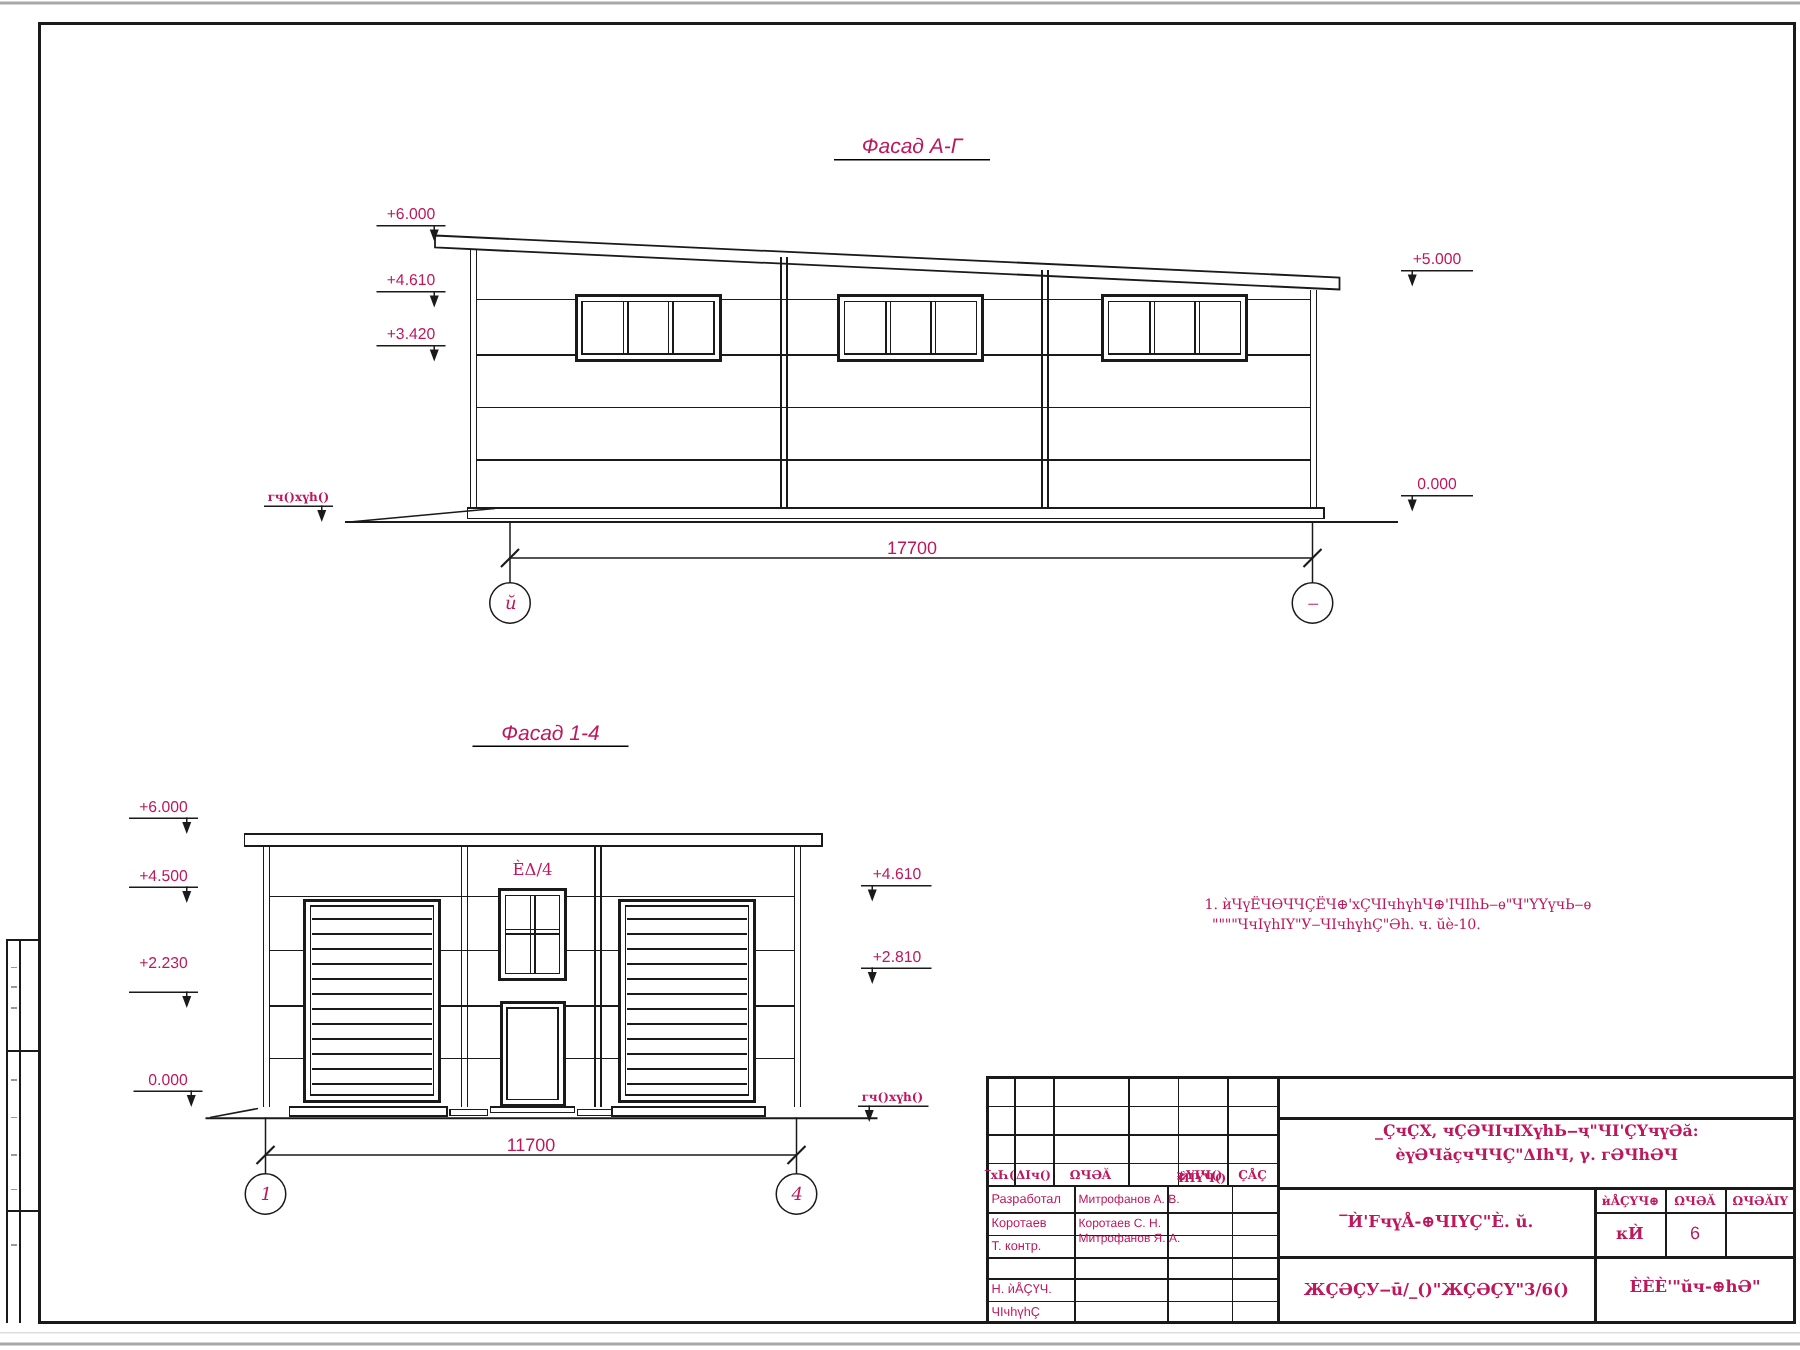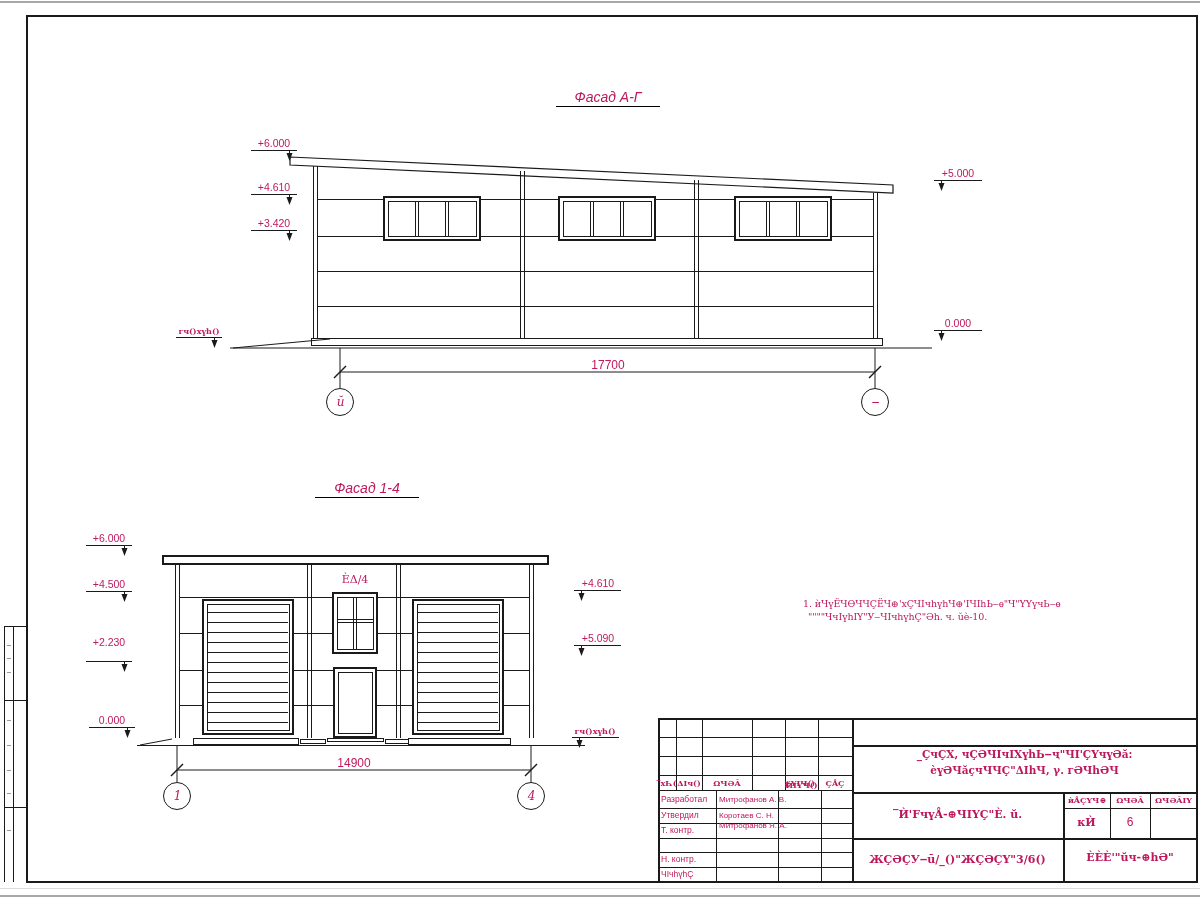--- a/index.html
+++ b/index.html
@@ -298,41 +298,41 @@
   <div class="t ctr dim" style="left:570px;top:359px;width:76px;height:12px">17700</div>
   <div class="t ctr axis" style="left:327px;top:395px;width:27px;height:14px">ŭ</div>
   <div class="t ctr axis" style="left:862px;top:395px;width:27px;height:14px">‒</div>
 
   <div class="t ftitle" style="left:315px;top:480px;width:104px;height:18px">Фасад 1-4</div>
   <div class="t ctr num" style="left:86px;top:533px;width:46px;height:11px">+6.000</div>
   <div class="t ctr num" style="left:86px;top:579px;width:46px;height:11px">+4.500</div>
   <div class="t ctr num" style="left:86px;top:637px;width:46px;height:11px">+2.230</div>
   <div class="t ctr num" style="left:89px;top:715px;width:46px;height:11px">0.000</div>
   <div class="t ctr num" style="left:575px;top:578px;width:46px;height:11px">+4.610</div>
-  <div class="t ctr num" style="left:575px;top:633px;width:46px;height:11px">+5.090</div>
+  <div class="t ctr num" style="left:575px;top:633px;width:46px;height:11px">+2.810</div>
   <div class="t ctr garb gmark" style="left:572px;top:726px;width:46px;height:10px">ᴦч()хүһ()</div>
   <div class="t ctr garb" style="left:332px;top:574px;width:46px;height:13px;font-size:11px">ÈΔ/4</div>
-  <div class="t ctr dim" style="left:316px;top:757px;width:76px;height:12px">14900</div>
+  <div class="t ctr dim" style="left:316px;top:757px;width:76px;height:12px">11700</div>
   <div class="t ctr axis" style="left:164px;top:789px;width:27px;height:14px">1</div>
   <div class="t ctr axis" style="left:518px;top:789px;width:27px;height:14px">4</div>
 
   <div class="t note-l" style="left:803px;top:598px">1. ѝЧүЁЧѲЧЧÇЁЧ⊕'хÇЧΙчһүһЧ⊕'ΙЧΙһЬ‒ѳ"Ч"ҮҮүчЬ‒ѳ</div>
   <div class="t note-l" style="left:808px;top:611px">""""ЧчΙүһΙҮ"У‒ЧΙчһүһÇ"Әһ. ч. ŭè-10.</div>
 
   <div class="t ctr garb gsmall" style="left:657px;top:777px;width:19px;height:12px">‾хҺ(</div>
   <div class="t ctr garb gsmall clip" style="left:676px;top:777px;width:26px;height:12px">ΔΙч()</div>
   <div class="t ctr garb gsmall" style="left:702px;top:777px;width:50px;height:12px">ΩЧӘĂ</div>
   <div class="t ctr garb gsmall clip" style="left:783px;top:777px;width:33px;height:12px">≵ҮΙЧ()</div>
   <div class="t ctr garb gsmall clip" style="left:785px;top:777px;width:33px;height:16px">ЍΙҮЧ()</div>
   <div class="t ctr garb gsmall" style="left:818px;top:777px;width:34px;height:12px">ÇÅÇ</div>
 
   <div class="t lft role" style="left:659px;top:793px;width:56px;height:13px">Разработал</div>
-  <div class="t lft role" style="left:659px;top:809px;width:56px;height:13px">Утвердил</div>
+  <div class="t lft role" style="left:659px;top:809px;width:56px;height:13px">Коротаев</div>
   <div class="t lft role" style="left:659px;top:824px;width:56px;height:13px">Т. контр.</div>
-  <div class="t lft role" style="left:659px;top:853px;width:56px;height:13px">Н. контр.</div>
+  <div class="t lft role" style="left:659px;top:853px;width:56px;height:13px">Н. ѝÅÇҮЧ.</div>
   <div class="t lft role" style="left:659px;top:868px;width:56px;height:13px">ЧΙчһүһÇ</div>
 
   <div class="t lft name" style="left:717px;top:793px;width:61px;height:13px">Митрофанов А. В.</div>
   <div class="t lft name" style="left:717px;top:809px;width:61px;height:13px">Коротаев С. Н.</div>
   <div class="t lft name" style="left:717px;top:819px;width:61px;height:13px">Митрофанов Я. А.</div>
 
   <div class="t ctr garb tb-b" style="left:852px;top:748px;width:345px;height:14px;font-size:10.5px">_ÇчÇХ, чÇӘЧΙчΙХүһЬ‒ҷ"ЧΙ'ÇҮчүӘă:</div>
   <div class="t ctr garb tb-b" style="left:852px;top:764px;width:345px;height:14px;font-size:10.5px">èүӘЧăçчЧЧÇ"ΔΙһЧ, γ. ᴦӘЧһӘЧ</div>
   <div class="t ctr garb tb-b" style="left:852px;top:806px;width:211px;height:18px;font-size:11px">‾Ѝ'FчүÅ-⊕ЧΙҮÇ"È. ŭ.</div>
 

